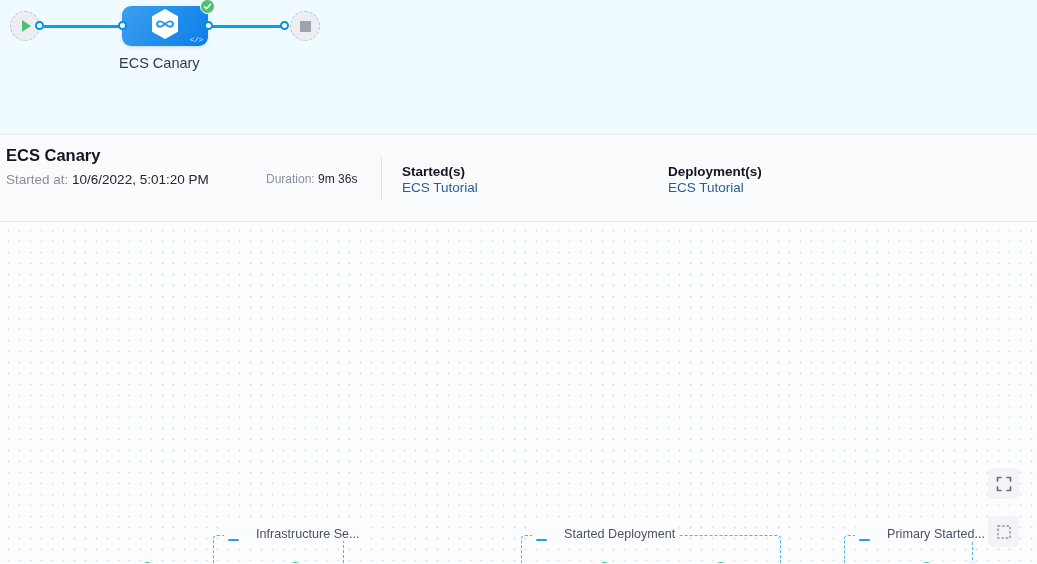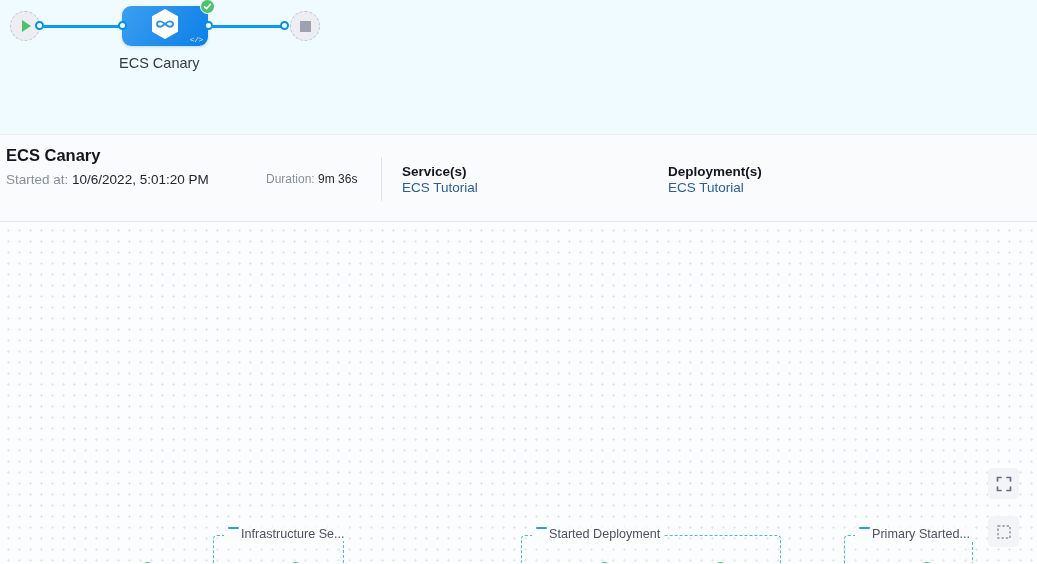--- a/index.html
+++ b/index.html
@@ -128,21 +128,21 @@
 
   .group-box {
     position: absolute;
     border: 1.2px dashed #49b7f0;
     border-radius: 4px;
     background: rgba(255,255,255,0.14);
   }
   .group-label {
     position: absolute;
     top: -9px; left: 10px;
-    display: flex; align-items: flex-start; gap: 2px;
+    display: flex; align-items: flex-end; gap: 17px;
     padding: 0 4px;
     background: #fbfcfe;
     font-size: 12.6px;
     color: #4d5262;
     white-space: nowrap;
   }
   .group-dash {
     display: inline-block;
     width: 11px; height: 2px; background: #2b9bf0; border-radius: 1px;
   }
@@ -208,21 +208,21 @@
   </div>
 
   <div id="info-duration">
     <span class="lbl"><span>Duration</span>:</span>
     <span>9m 36s</span>
   </div>
 
   <div id="info-divider"></div>
 
   <div class="info-col" style="left:402px;">
-    <div class="ttl">Service(s)</div>
+    <div class="ttl">Started(s)</div>
     <a class="lnk">ECS Tutorial</a>
   </div>
 
   <div class="info-col" style="left:668px;">
     <div class="ttl">Deployment(s)</div>
     <a class="lnk">ECS Tutorial</a>
   </div>
 </div>
 
 <div id="canvas">

